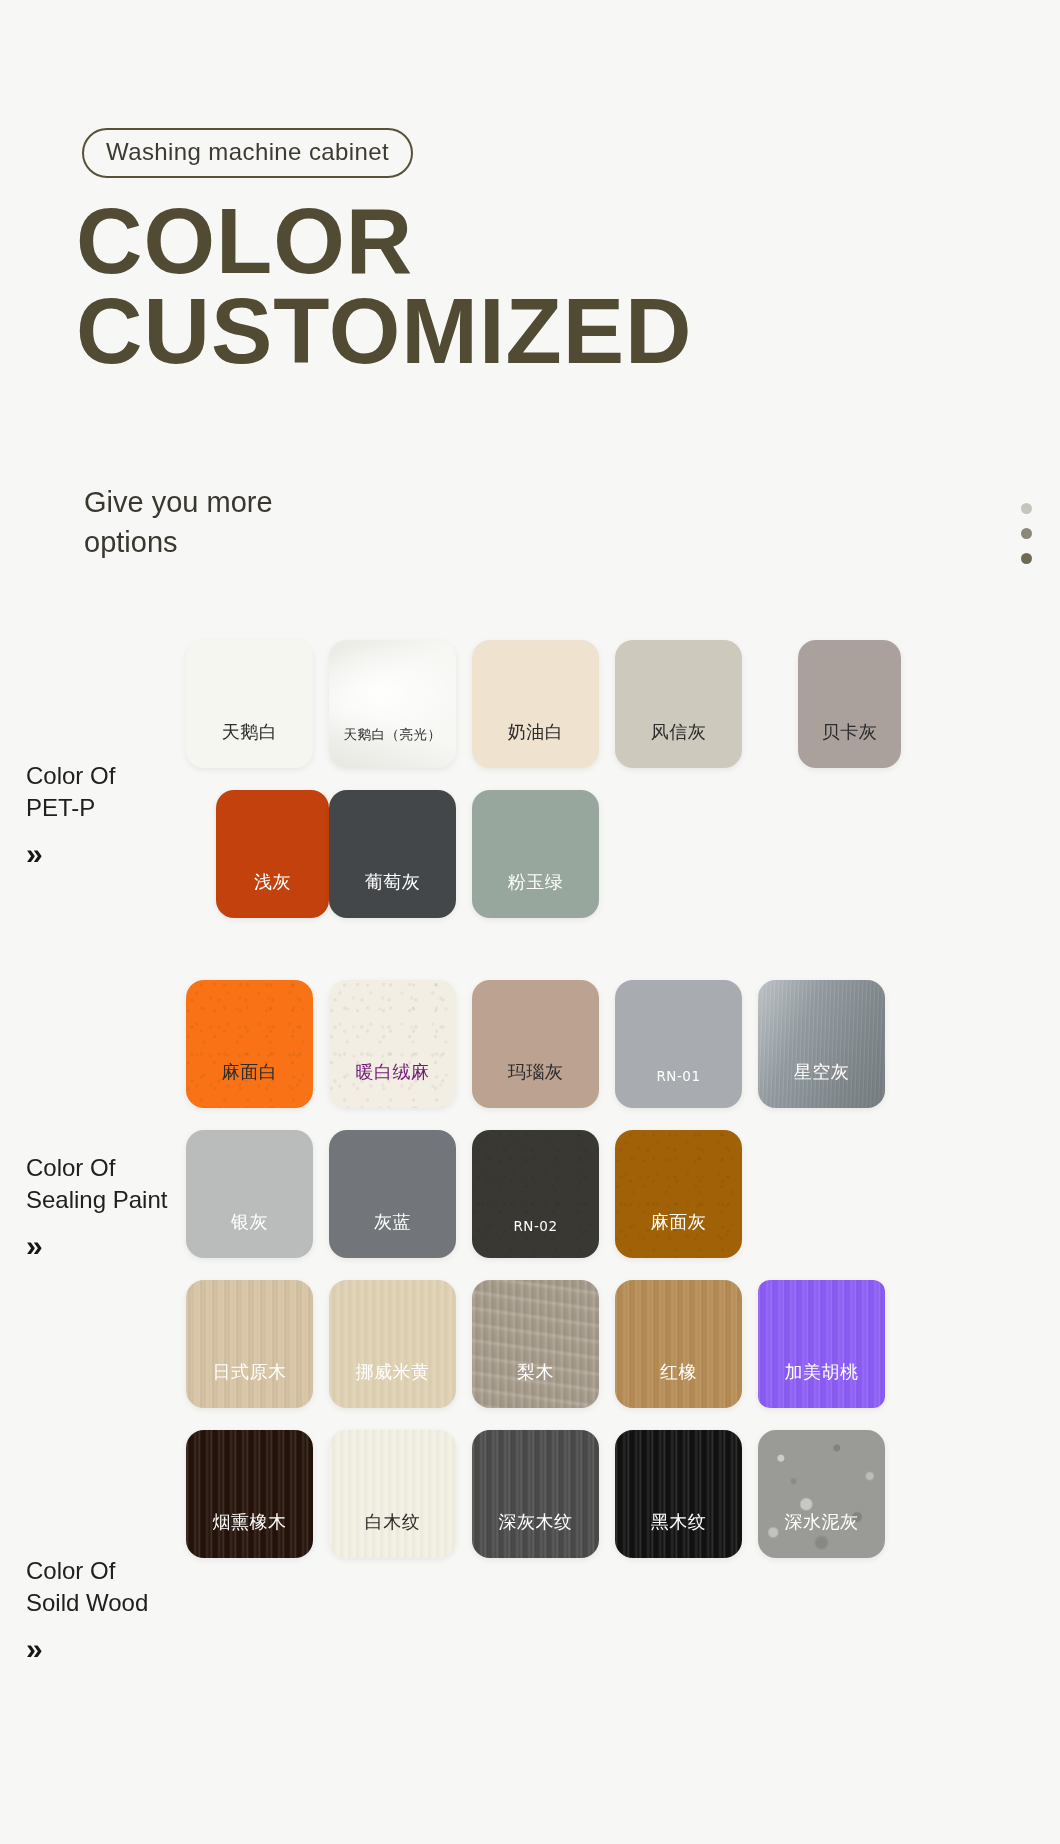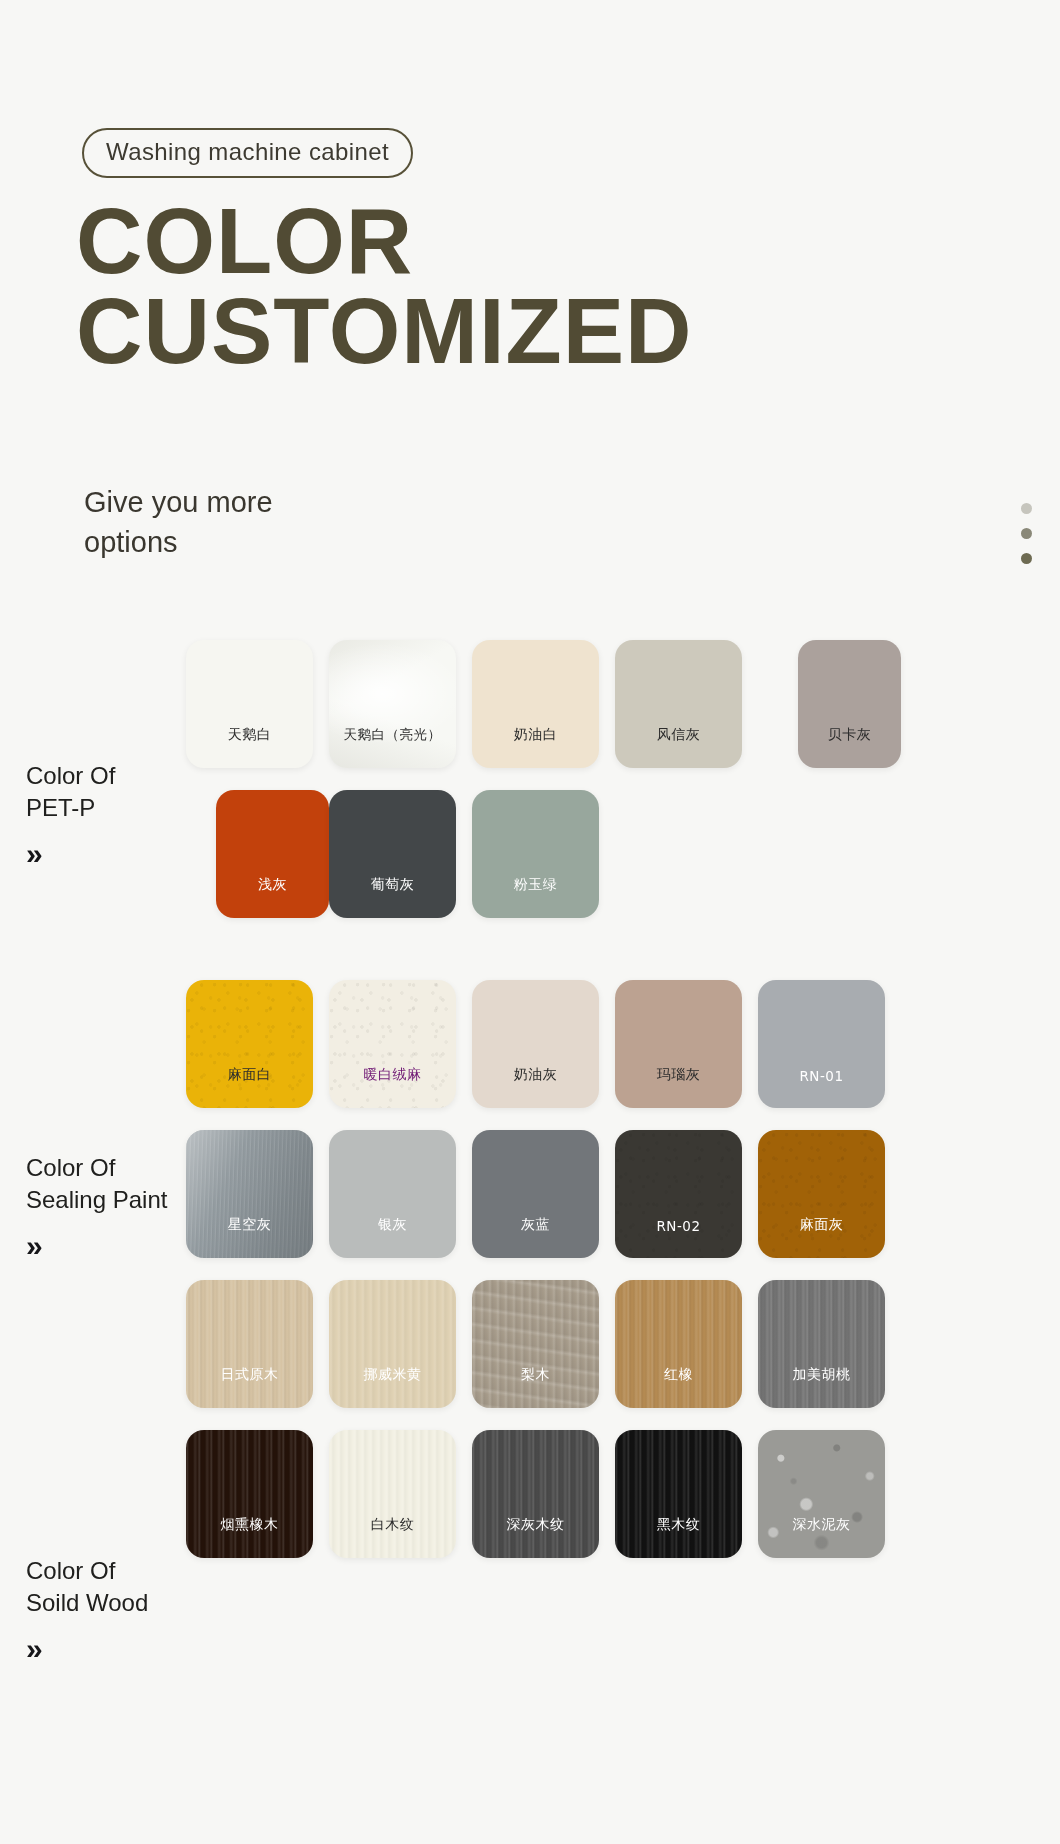--- a/index.html
+++ b/index.html
@@ -113,21 +113,21 @@
     align-items: flex-end;
     justify-content: center;
     overflow: hidden;
     box-shadow: 0 2px 6px rgba(0,0,0,0.07);
   }
   .swatch.tall { height: 128px; }
 
   .swatch .label {
     position: relative;
     z-index: 4;
-    font-size: 14px;
+    font-size: 18px;
     padding-bottom: 24px;
     letter-spacing: 0.5px;
     font-family: "DejaVu Sans", "Liberation Sans", sans-serif;
     text-align: center;
     white-space: nowrap;
   }
   .swatch .label.sm { font-size: 13.5px; }
 
   .sheen {
     position: absolute;
@@ -275,34 +275,29 @@
       </div>
     </div>
     <div class="section" style="top: 0px;">
       <div class="section-label" style="top: 1152px;">
         <div>Color Of</div>
         <div>Sealing Paint</div>
         <span class="chev">»</span>
       </div>
       <div class="grid" style="top: 980px;">
         <div class="swatch-cell">
-          <div class="swatch tall" style="background: #eab308;">
+          <div class="swatch tall" style="background: #f97316;">
             <div class="grain stipple"></div>
             <span class="label" style="color: rgb(44, 44, 44);">麻面白</span>
           </div>
         </div>
         <div class="swatch-cell">
           <div class="swatch tall" style="background: rgb(242, 238, 227);">
             <div class="grain stipple"></div>
             <span class="label" style="color: #701a75;">暖白绒麻</span>
-          </div>
-        </div>
-        <div class="swatch-cell">
-          <div class="swatch tall" style="background: rgb(227, 216, 205);">
-            <span class="label" style="color: rgb(44, 44, 44);">奶油灰</span>
           </div>
         </div>
         <div class="swatch-cell">
           <div class="swatch tall" style="background: rgb(188, 162, 145);">
             <span class="label" style="color: rgb(44, 44, 44);">玛瑙灰</span>
           </div>
         </div>
         <div class="swatch-cell">
           <div class="swatch tall" style="background: rgb(168, 172, 176);">
             <span class="label sm" style="color: rgb(255, 255, 255);">RN-01</span>
@@ -364,21 +359,21 @@
             <span class="label" style="color: rgb(255, 255, 255);">梨木</span>
           </div>
         </div>
         <div class="swatch-cell">
           <div class="swatch tall" style="background: rgb(181, 139, 83);">
             <div class="grain vert"></div>
             <span class="label" style="color: rgb(255, 255, 255);">红橡</span>
           </div>
         </div>
         <div class="swatch-cell">
-          <div class="swatch tall" style="background: #737373;">
+          <div class="swatch tall" style="background: #8b5cf6; border-radius: 12px;">
             <div class="grain vert"></div>
             <span class="label" style="color: rgb(255, 255, 255);">加美胡桃</span>
           </div>
         </div>
         <div class="swatch-cell">
           <div class="swatch tall" style="background: rgb(36, 18, 9);">
             <div class="grain vert"></div>
             <span class="label" style="color: rgb(255, 255, 255);">烟熏橡木</span>
           </div>
         </div>

